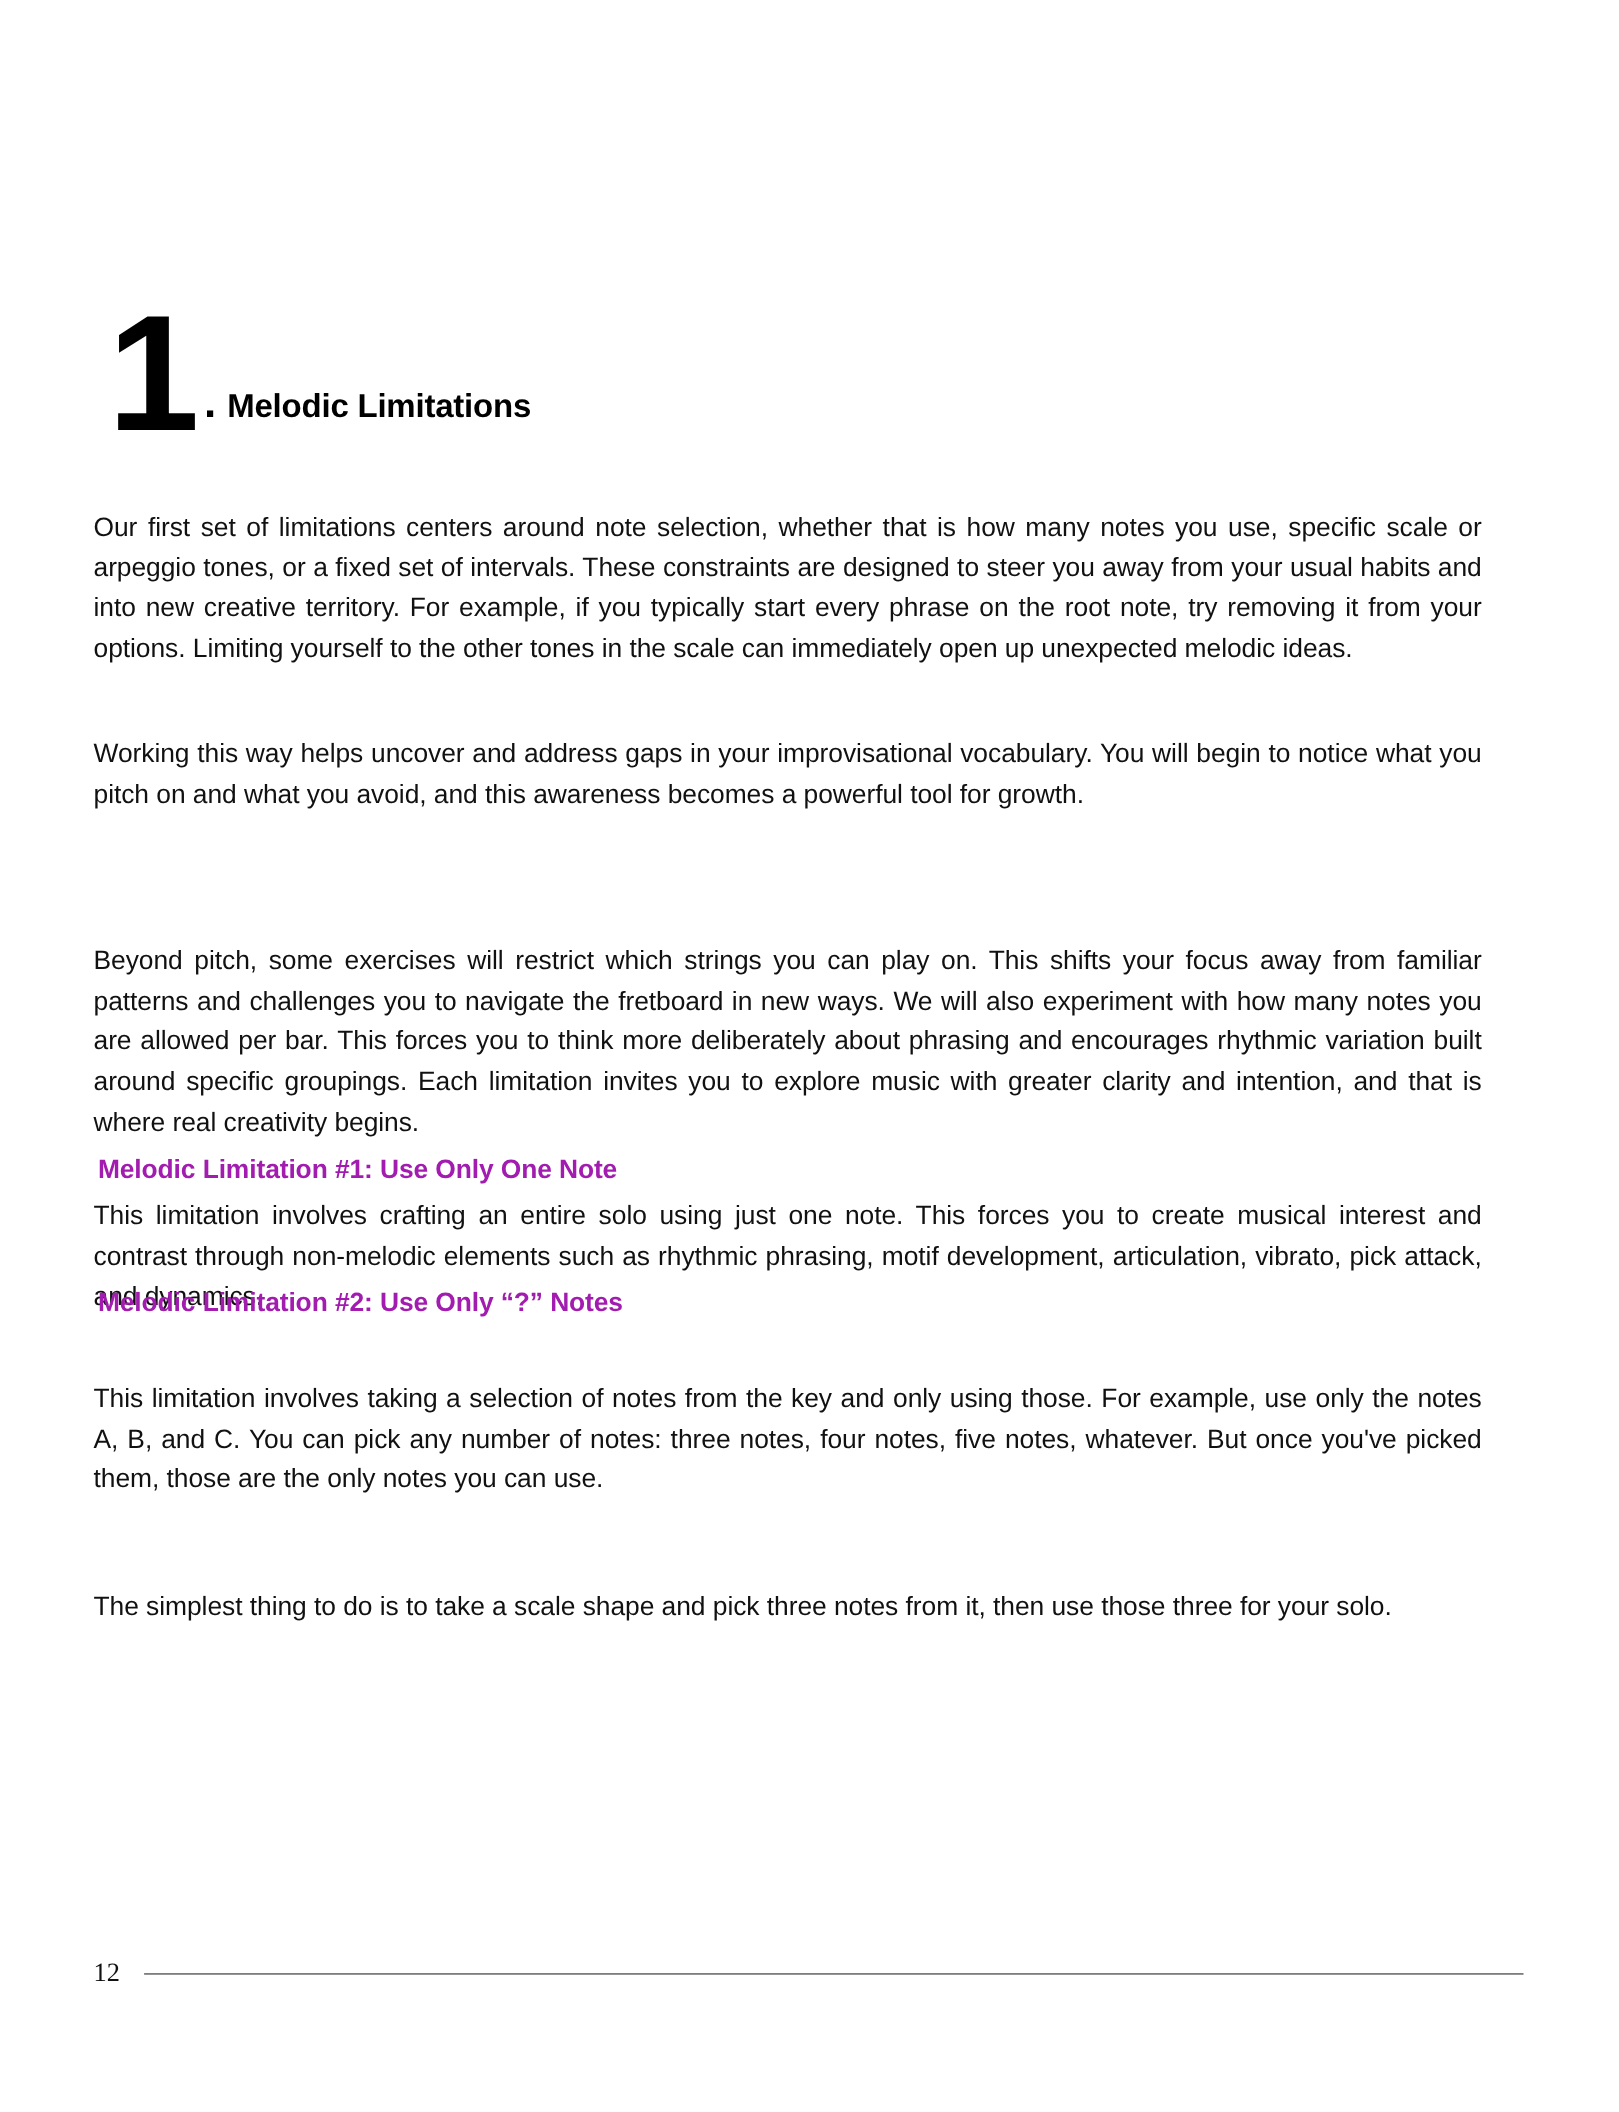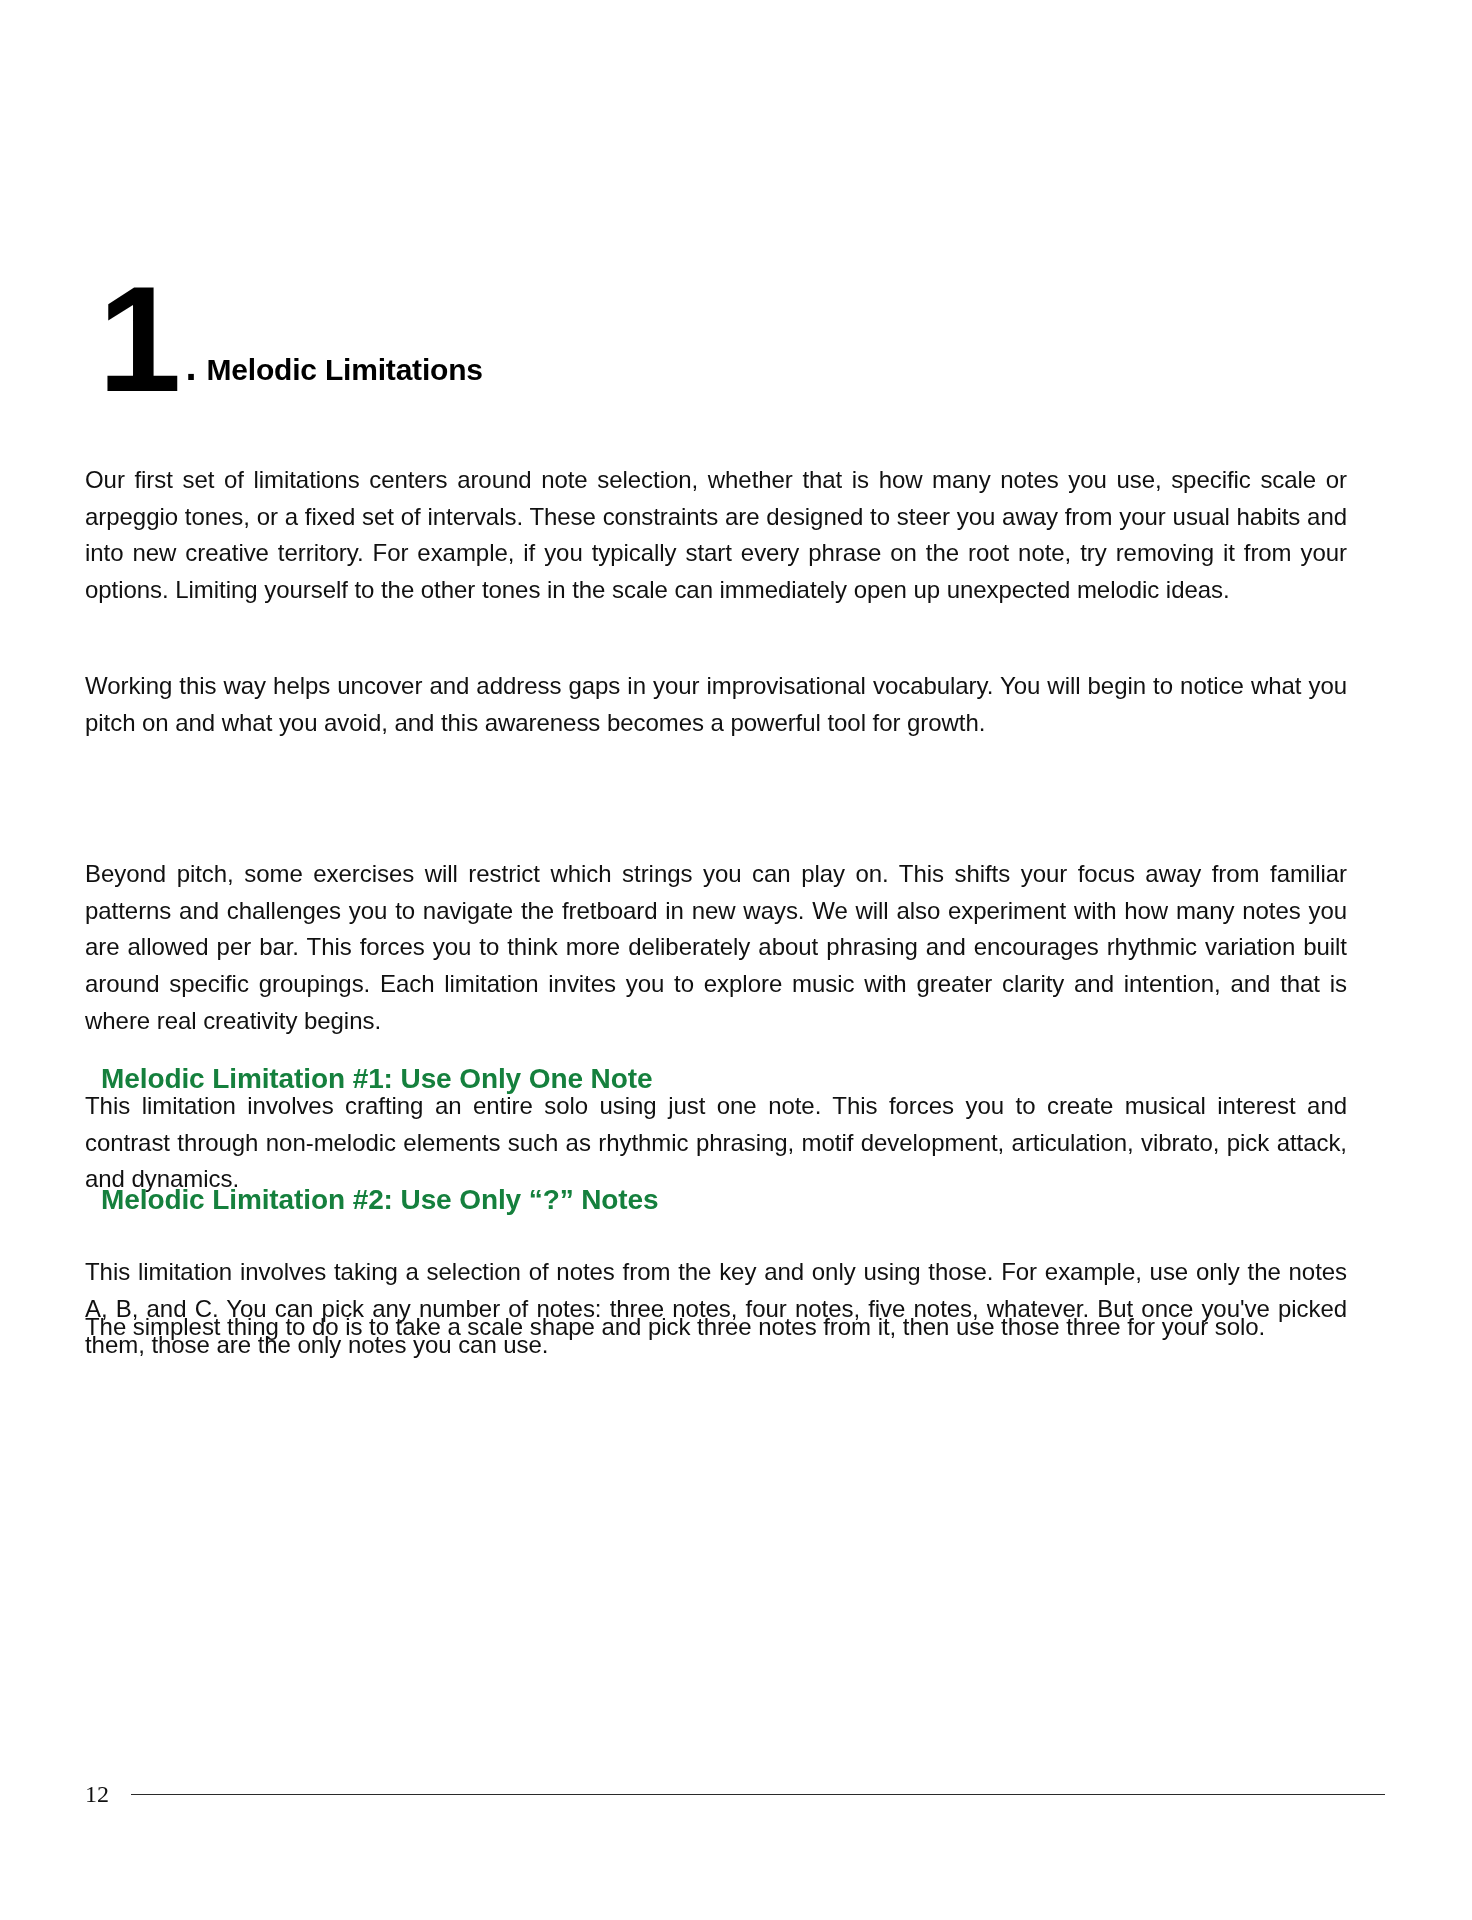--- a/index.html
+++ b/index.html
@@ -82,37 +82,37 @@
     line-height: 1.53;
     text-align: justify;
     color: #111111;
     letter-spacing: -0.05px;
   }
   p.para.last-nojust {
     text-align: justify;
   }
 
   h3.subhead {
-    margin: 16px;
-    font-size: 28px;
+    margin: 4px;
+    font-size: 24px;
     font-weight: 700;
-    color: #15803d;
+    color: #a21caf;
     line-height: 1.4;
     letter-spacing: -0.1px;
   }
 
   
   #para-1  { top: 462px; }
   #para-2  { top: 668px; }
   #para-3  { top: 856px; }
   #head-1  { top: 1043px; }
   #para-4  { top: 1088px; }
   #head-2  { top: 1164px; }
   #para-5  { top: 1254px; }
-  #para-6  { top: 1309px; }
+  #para-6  { top: 1443px; }
 
   
   .footer {
     position: absolute;
     left: 85px;
     top: 1782px;
     width: 1300px;
     display: flex;
     align-items: center;
   }

